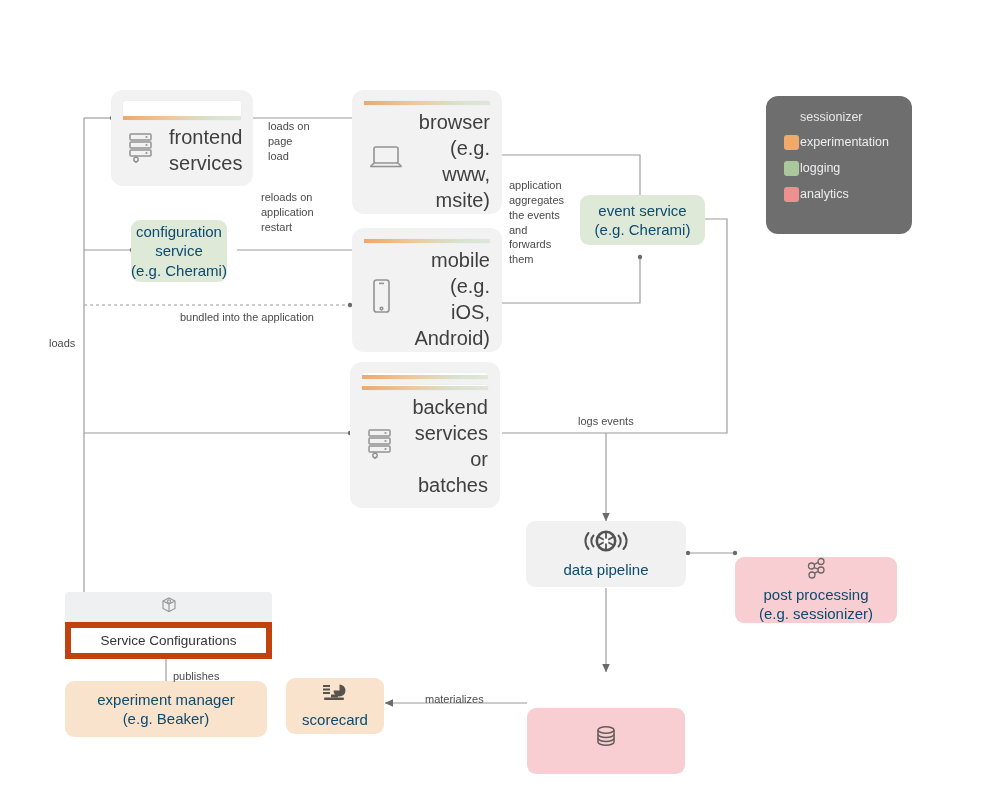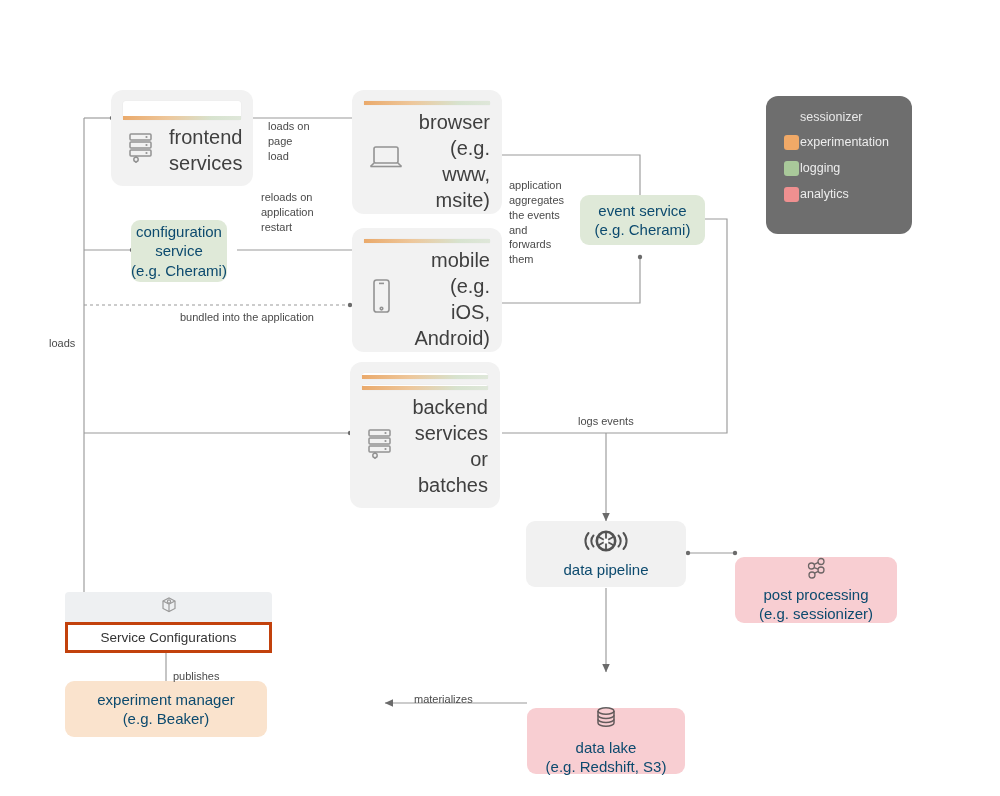--- a/index.html
+++ b/index.html
@@ -91,21 +91,21 @@
   
   .svccfg{position:absolute;}
   .svccfg-head{
     background:#eef0f2;
     border-radius:4px 4px 0 0;
     height:30px;
     display:flex;align-items:center;justify-content:center;
   }
   .svccfg-field{
     background:#ffffff;
-    border:3px solid #c2410c;
+    border:6px solid #c2410c;
     height:25px;
     display:flex;align-items:center;justify-content:center;
     font-size:13.5px;color:#333;
   }
 
   
   .elab{
     position:absolute;
     font-size:11px;
     color:#4a4a4a;
@@ -312,24 +312,37 @@
     <span class="chip-ico">
       <svg width="26" height="24" viewBox="0 0 26 24">
         <g fill="none" stroke="#3e3e3e" stroke-width="1.5">
           <ellipse cx="13" cy="5" rx="8" ry="3.2"></ellipse>
           <path d="M5 5 L5 17 A8 3.2 0 0 0 21 17 L21 5"></path>
           <path d="M5 9.2 A8 3.2 0 0 0 21 9.2"></path>
           <path d="M5 13.2 A8 3.2 0 0 0 21 13.2"></path>
         </g>
       </svg>
     </span>
-    <span class="chip-text">data lake
-(e.g. Redshift, S3)</span>
-  </div>
-
+  </div>
+
+  <div class="node chip-peach" style="left:286px;top:678px;width:98px;height:56px;">
+    <span class="chip-ico">
+      <svg width="30" height="20" viewBox="0 0 30 20">
+        <g fill="#2f2f2f">
+          <rect x="3" y="2" width="7" height="2"></rect>
+          <rect x="3" y="5.5" width="7" height="2"></rect>
+          <rect x="3" y="9" width="7" height="2"></rect>
+          <path d="M19.5 1.5 A6 6 0 1 1 13.5 7.5 L19.5 7.5 z"></path>
+          <rect x="4" y="14.5" width="20" height="2.4" rx="1"></rect>
+          <rect x="11" y="11.5" width="7" height="3"></rect>
+        </g>
+      </svg>
+    </span>
+    <span class="chip-text">scorecard</span>
+  </div>
 
   <div class="node chip-peach" style="left:65px;top:681px;width:202px;height:56px;">
     <span class="chip-text">experiment manager
 (e.g. Beaker)</span>
   </div>
 
   <div class="svccfg" style="left:65px;top:592px;width:207px;">
     <div class="svccfg-head">
       <span>
         <svg width="20" height="20" viewBox="0 0 20 20">
@@ -353,15 +366,15 @@
   <div class="elab" style="left:148px;top:310px;width:220px;padding-left:32px;">bundled into the application</div>
   <div class="elab" style="left:509px;top:178px;width:72px;">application
 aggregates
 the events
 and
 forwards
 them</div>
   <div class="elab" style="left:578px;top:414px;width:90px;">logs events</div>
   <div class="elab" style="left:49px;top:336px;width:40px;">loads</div>
   <div class="elab" style="left:173px;top:669px;width:70px;">publishes</div>
-  <div class="elab" style="left:414px;top:692px;width:80px;">materializes</div>
+  <div class="elab" style="left:425px;top:692px;width:80px;">materializes</div>
 
 </div>
 
 </body></html>

